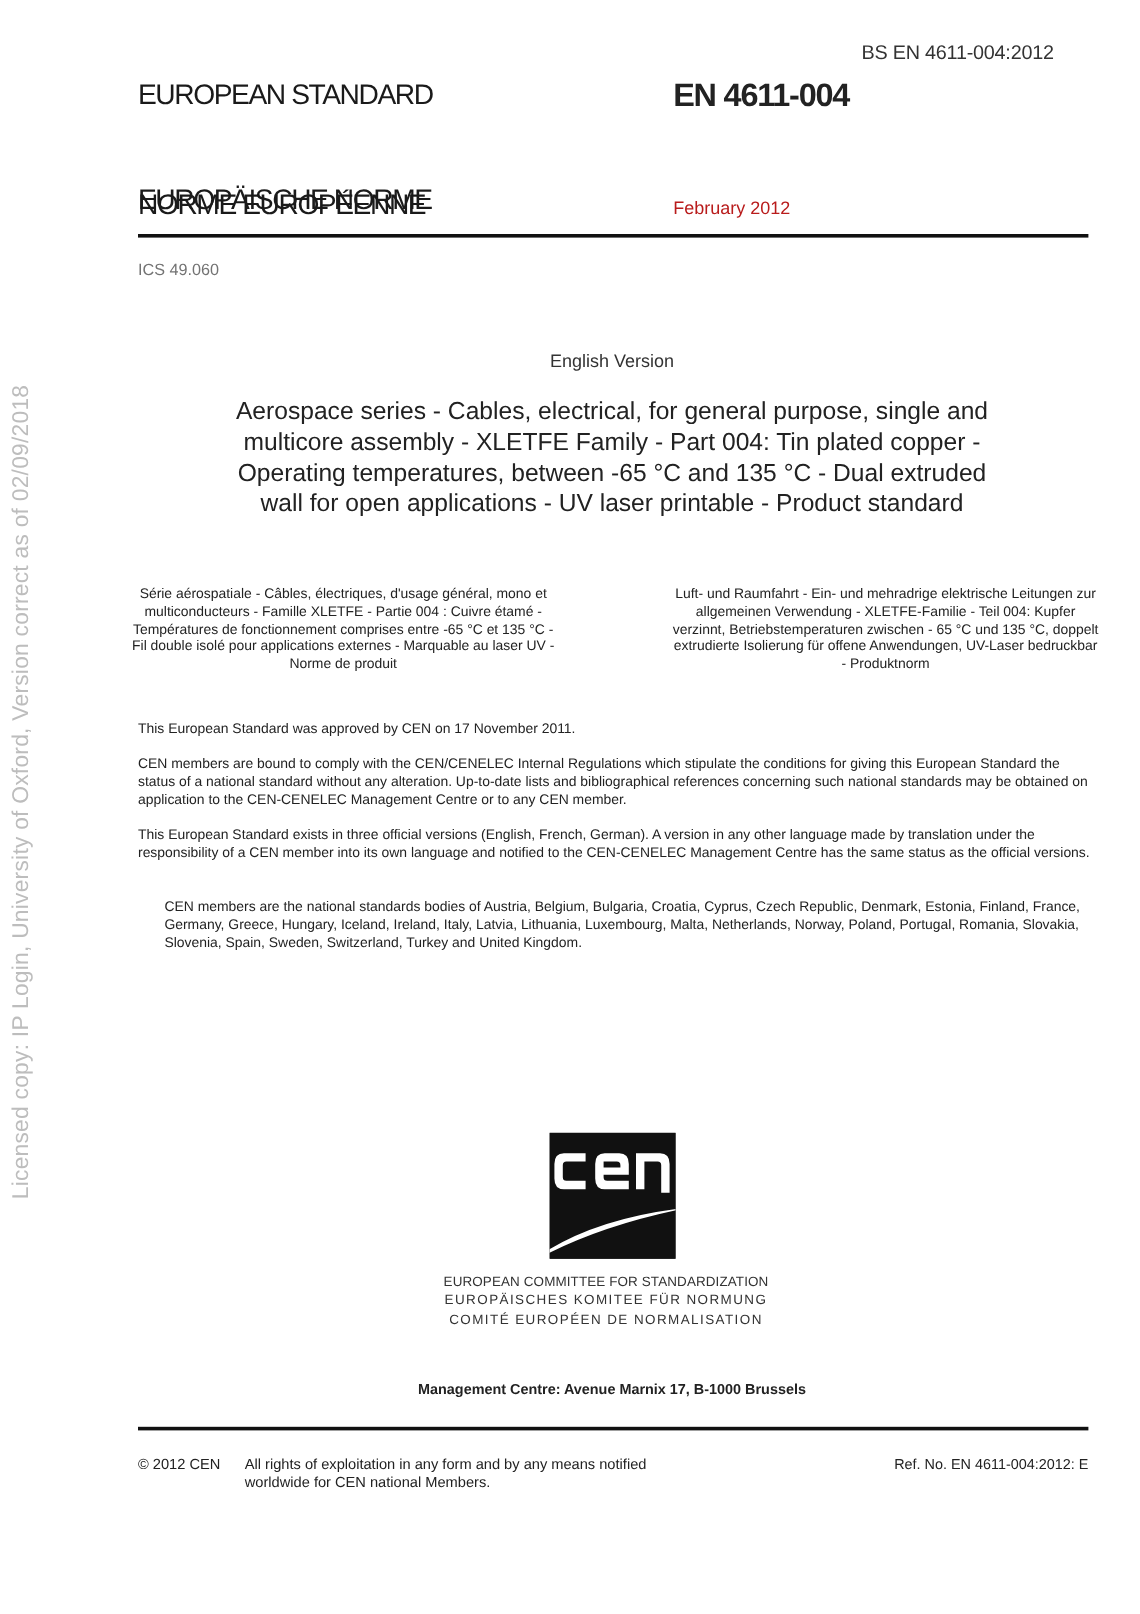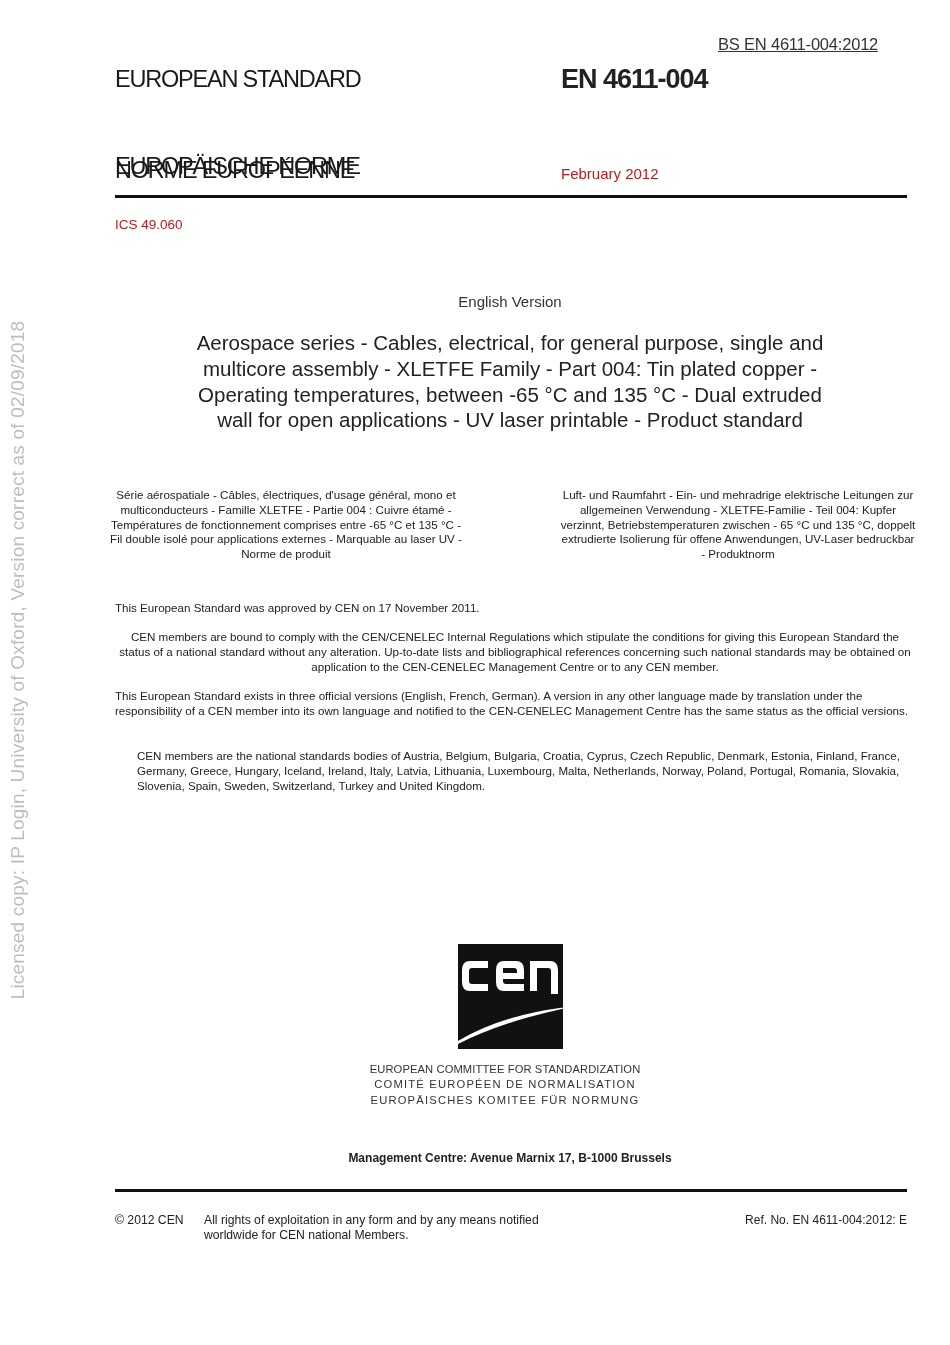--- a/index.html
+++ b/index.html
@@ -1,32 +1,32 @@
 <!DOCTYPE html>
 <html><head>
 <meta charset="utf-8">
 <style>
   html, body { margin: 0; padding: 0; background: #ffffff; }
   body { width: 950px; height: 1345px; position: relative; overflow: hidden;
          font-family: "Liberation Sans", sans-serif; color: #222; }
   .abs { position: absolute; }
-  .bs-ref { left: 718px; top: 35px; font-size: 16.5px; color: #333; letter-spacing: -0.2px; text-decoration: underline; }
+  .bs-ref { left: 718px; top: 35px; font-size: 16.5px; color: #333; letter-spacing: -0.2px; }
   .std-title { left: 115px; font-size: 23.5px; color: #1a1a1a; letter-spacing: -1.2px; }
   .en-number { left: 561px; top: 64px; font-size: 27px; font-weight: bold; color: #222; letter-spacing: -1px; }
   .date { left: 561px; top: 165px; font-size: 15px; color: #b91c1c; }
   .rule { left: 115px; width: 792px; height: 3px; background: #111; }
-  .ics { left: 115px; top: 217px; font-size: 13.5px; color: #b91c1c; }
+  .ics { left: 115px; top: 217px; font-size: 13.5px; color: #737373; }
   .eng-ver { left: 0; width: 1020px; top: 293px; text-align: center; font-size: 15px; color: #333; }
   .main-title { left: 190px; width: 640px; top: 330px; text-align: center; font-size: 20.5px; line-height: 25.8px; color: #222; }
   .sub-title { top: 488px; text-align: center; font-size: 11.6px; line-height: 14.8px; color: #222; }
   .sub-fr { left: 104px; width: 364px; }
   .sub-de { left: 560px; width: 356px; }
   .body-para { left: 115px; width: 800px; font-size: 11.6px; line-height: 14.8px; color: #222; }
   .p1 { top: 601px; }
-  .p2 { top: 630px; text-align: center; }
+  .p2 { top: 630px; }
   .p3 { top: 689px; }
   .p4 { top: 749px; margin-left: 22px; }
   .logo { left: 458px; top: 944px; width: 105px; height: 105px; background: #111; }
   .logo-text { left: 320px; width: 370px; top: 1062px; text-align: center;
                font-family: Liberation Sans, sans-serif; font-size: 11.2px; line-height: 15.4px; color: #333; letter-spacing: 1.2px; }
   .logo-text .l1 { letter-spacing: 0.1px; }
   .mgmt { left: 0; width: 1020px; top: 1151px; text-align: center; font-size: 12px; font-weight: bold; color: #222; }
   .copy { left: 115px; top: 1213px; font-size: 12.2px; color: #222; }
   .rights { left: 204px; top: 1213px; font-size: 12.2px; line-height: 15px; color: #222; }
   .refno { right: 43px; top: 1213px; font-size: 12px; color: #222; }
@@ -70,22 +70,22 @@
     <path d="M38 17 H58 Q66 17 66 26 V35 H45 V37 Q45 40 48 40 H66 V47 H46 Q38 47 38 38 V26 Q38 17 46 17 Z M45 24 V29 H59 V27 Q59 24 56 24 Z" fill="#fff" fill-rule="evenodd"></path>
 
     <path d="M72 17 H92 Q100 17 100 26 V50 H93 V27 Q93 24 90 24 H79 V47 H72 Z" fill="#fff"></path>
 
     <path d="M-8 102 Q40 70 118 62 Q45 76 -8 104 Z" fill="#fff"></path>
   </svg>
 </div>
 
 <div class="abs logo-text">
   <div class="l1">EUROPEAN COMMITTEE FOR STANDARDIZATION</div>
+  <div>EUROPÄISCHES KOMITEE FÜR NORMUNG</div>
   <div>COMITÉ EUROPÉEN DE NORMALISATION</div>
-  <div>EUROPÄISCHES KOMITEE FÜR NORMUNG</div>
 </div>
 
 <div class="abs mgmt">Management Centre:  Avenue Marnix 17,  B-1000 Brussels</div>
 
 <div class="abs rule" style="top:1189px;"></div>
 
 <div class="abs copy">© 2012 CEN</div>
 <div class="abs rights">
   <div>All rights of exploitation in any form and by any means notified</div>
   <div>worldwide for CEN national Members.</div>

